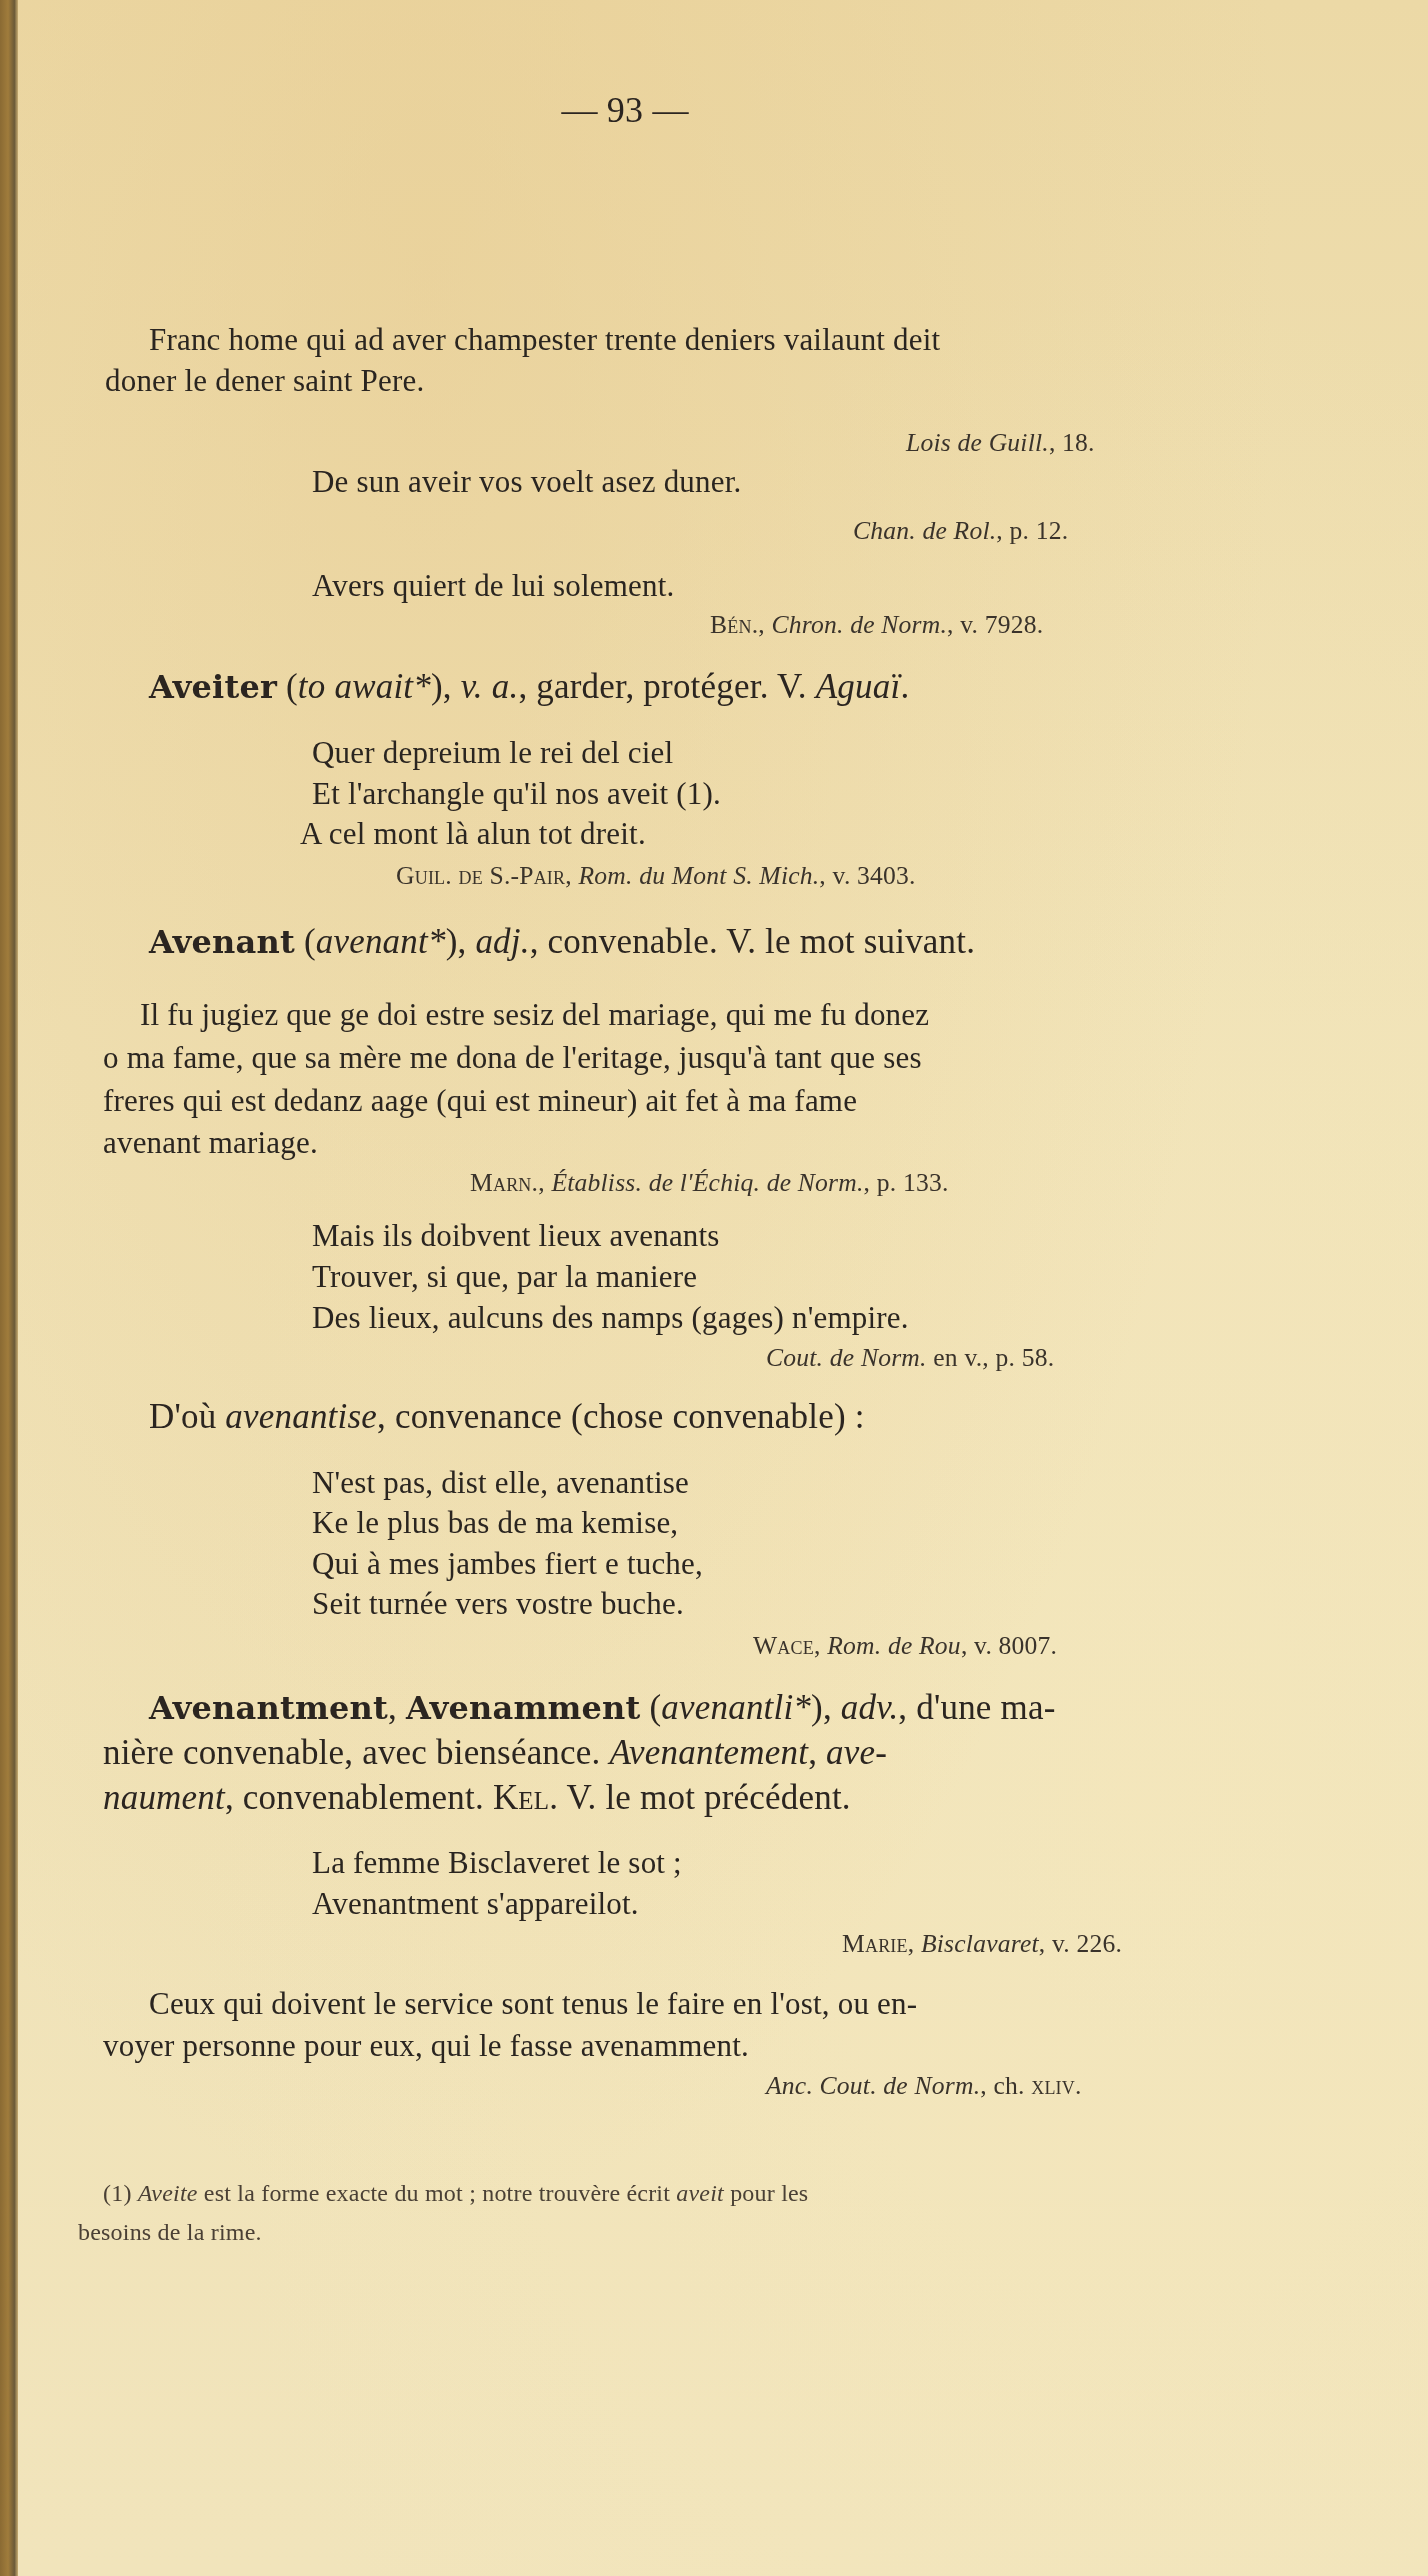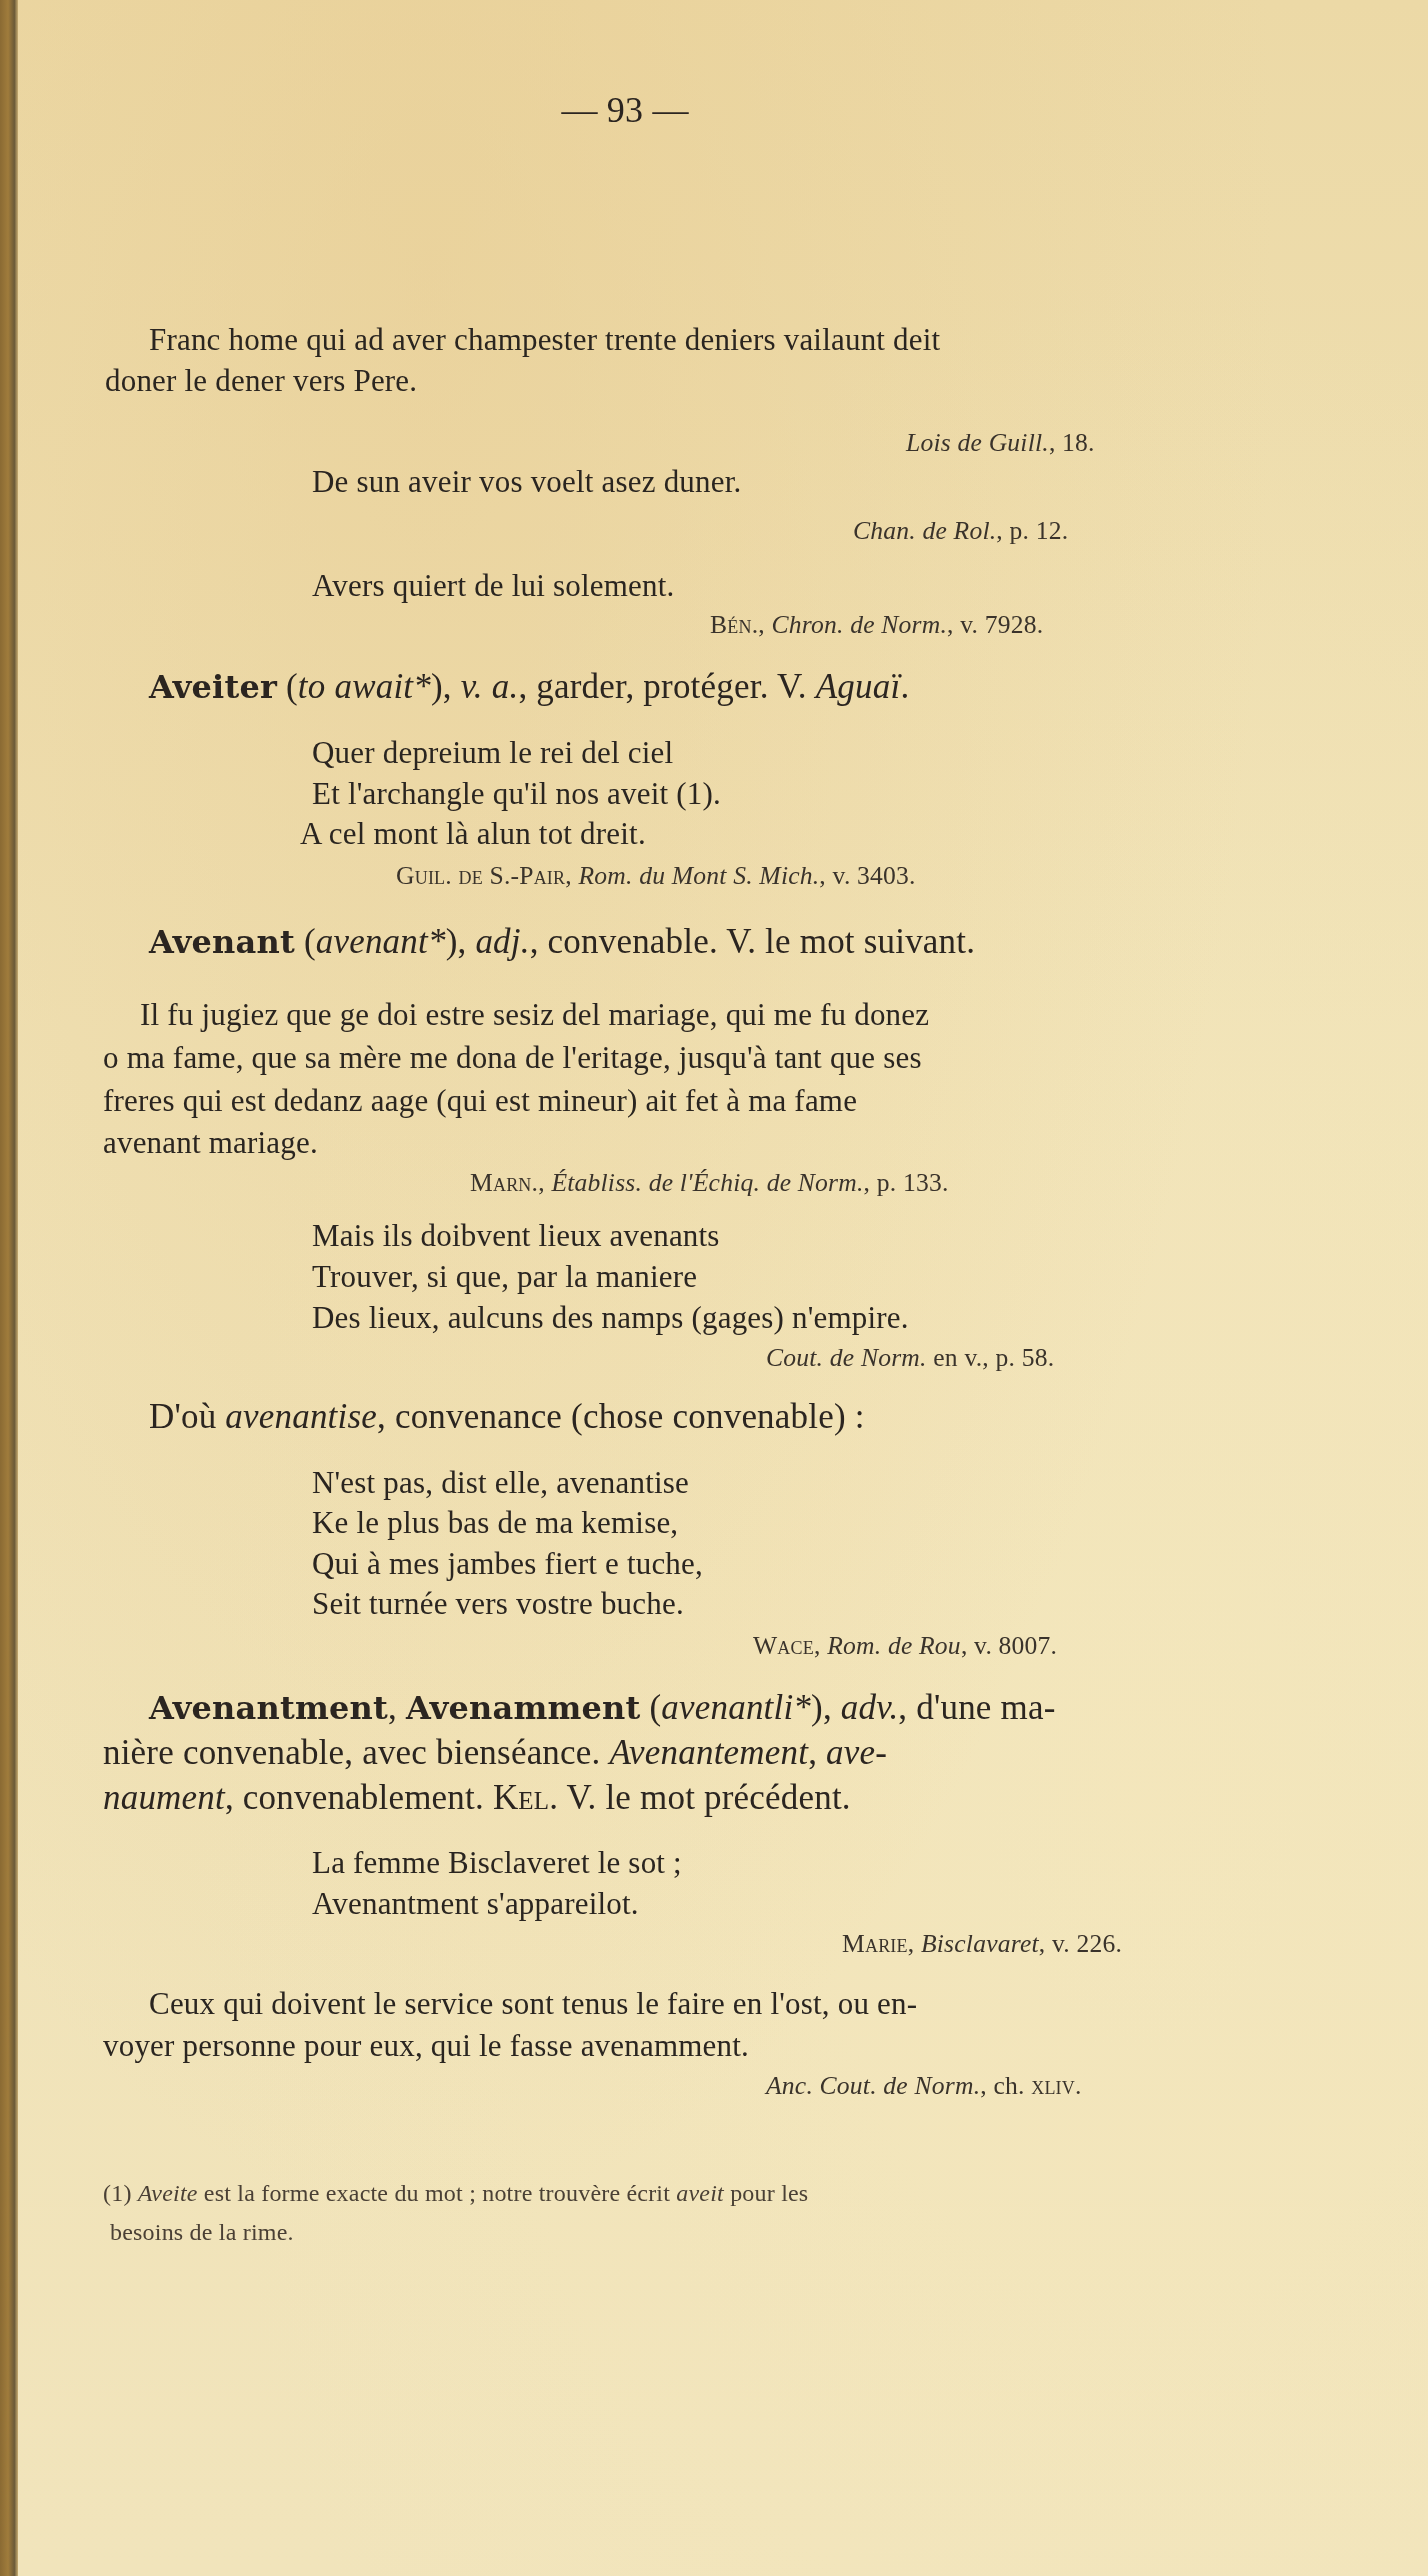--- a/index.html
+++ b/index.html
@@ -40,21 +40,21 @@
 <div class="paper"></div>
 <div class="binding"></div>
 
 <div class="line pagenum" style="top:92px;">— 93 —</div>
 
 <div class="line body-text" style="left:103px; top:177px;"></div>
 <div class="line body-text" style="left:103px; top:221px;"></div>
 <div class="line body-text" style="left:103px; top:265px;"></div>
 
 <div class="line quote" style="left:149px; top:324px;">Franc home qui ad aver champester trente deniers vailaunt deit</div>
-<div class="line quote" style="left:105px; top:365px;">doner le dener vers Pere.</div>
+<div class="line quote" style="left:105px; top:365px;">doner le dener saint Pere.</div>
 <div class="line cite" style="left:906px; top:417px;margin-top:13px;"><span class="it">Lois de Guill.</span><span>, 18.</span></div>
 
 <div class="line quote" style="left:312px; top:466px;">De sun aveir vos voelt asez duner.</div>
 <div class="line cite" style="left:853px; top:518px;"><span class="it">Chan. de Rol.</span><span>, p. 12.</span></div>
 
 <div class="line quote" style="left:312px; top:570px;">Avers quiert de lui solement.</div>
 <div class="line cite" style="left:710px; top:612px;"><span class="sc">Bén.</span><span>, </span><span class="it">Chron. de Norm.</span><span>, v. 7928.</span></div>
 
 <div class="line body-text" style="left:149px; top:669px;"><span class="b">Aveiter</span><span> (</span><span class="it">to await*</span><span>), </span><span class="it">v. a.</span><span>, garder, protéger. V. </span><span class="it">Aguaï</span><span>.</span></div>
 <div class="line quote" style="left:312px; top:737px;">Quer depreium le rei del ciel</div>
@@ -86,14 +86,14 @@
 <div class="line body-text" style="left:103px; top:1780px;"><span class="it">naument</span><span>, convenablement. </span><span class="sc">Kel.</span><span> V. le mot précédent.</span></div>
 <div class="line quote" style="left:312px; top:1847px;">La femme Bisclaveret le sot ;</div>
 <div class="line quote" style="left:312px; top:1888px;">Avenantment s'appareilot.</div>
 <div class="line cite" style="left:842px; top:1931px;"><span class="sc">Marie</span><span>, </span><span class="it">Bisclavaret</span><span>, v. 226.</span></div>
 
 <div class="line quote" style="left:149px; top:1988px;">Ceux qui doivent le service sont tenus le faire en l'ost, ou en-</div>
 <div class="line quote" style="left:103px; top:2030px;">voyer personne pour eux, qui le fasse avenamment.</div>
 <div class="line cite" style="left:766px; top:2073px;"><span class="it">Anc. Cout. de Norm.</span><span>, ch. </span><span class="sc">xliv</span><span>.</span></div>
 
 <div class="line foot" style="left:103px; top:2181px;"><span>(1) </span><span class="it">Aveite</span><span> est la forme exacte du mot ; notre trouvère écrit </span><span class="it">aveit</span><span> pour les</span></div>
-<div class="line foot" style="left:78px; top:2220px;margin-left:32px;"><span>besoins de la rime.</span></div>
+<div class="line foot" style="left:78px; top:2220px;"><span>besoins de la rime.</span></div>
 
 
 </body></html>

